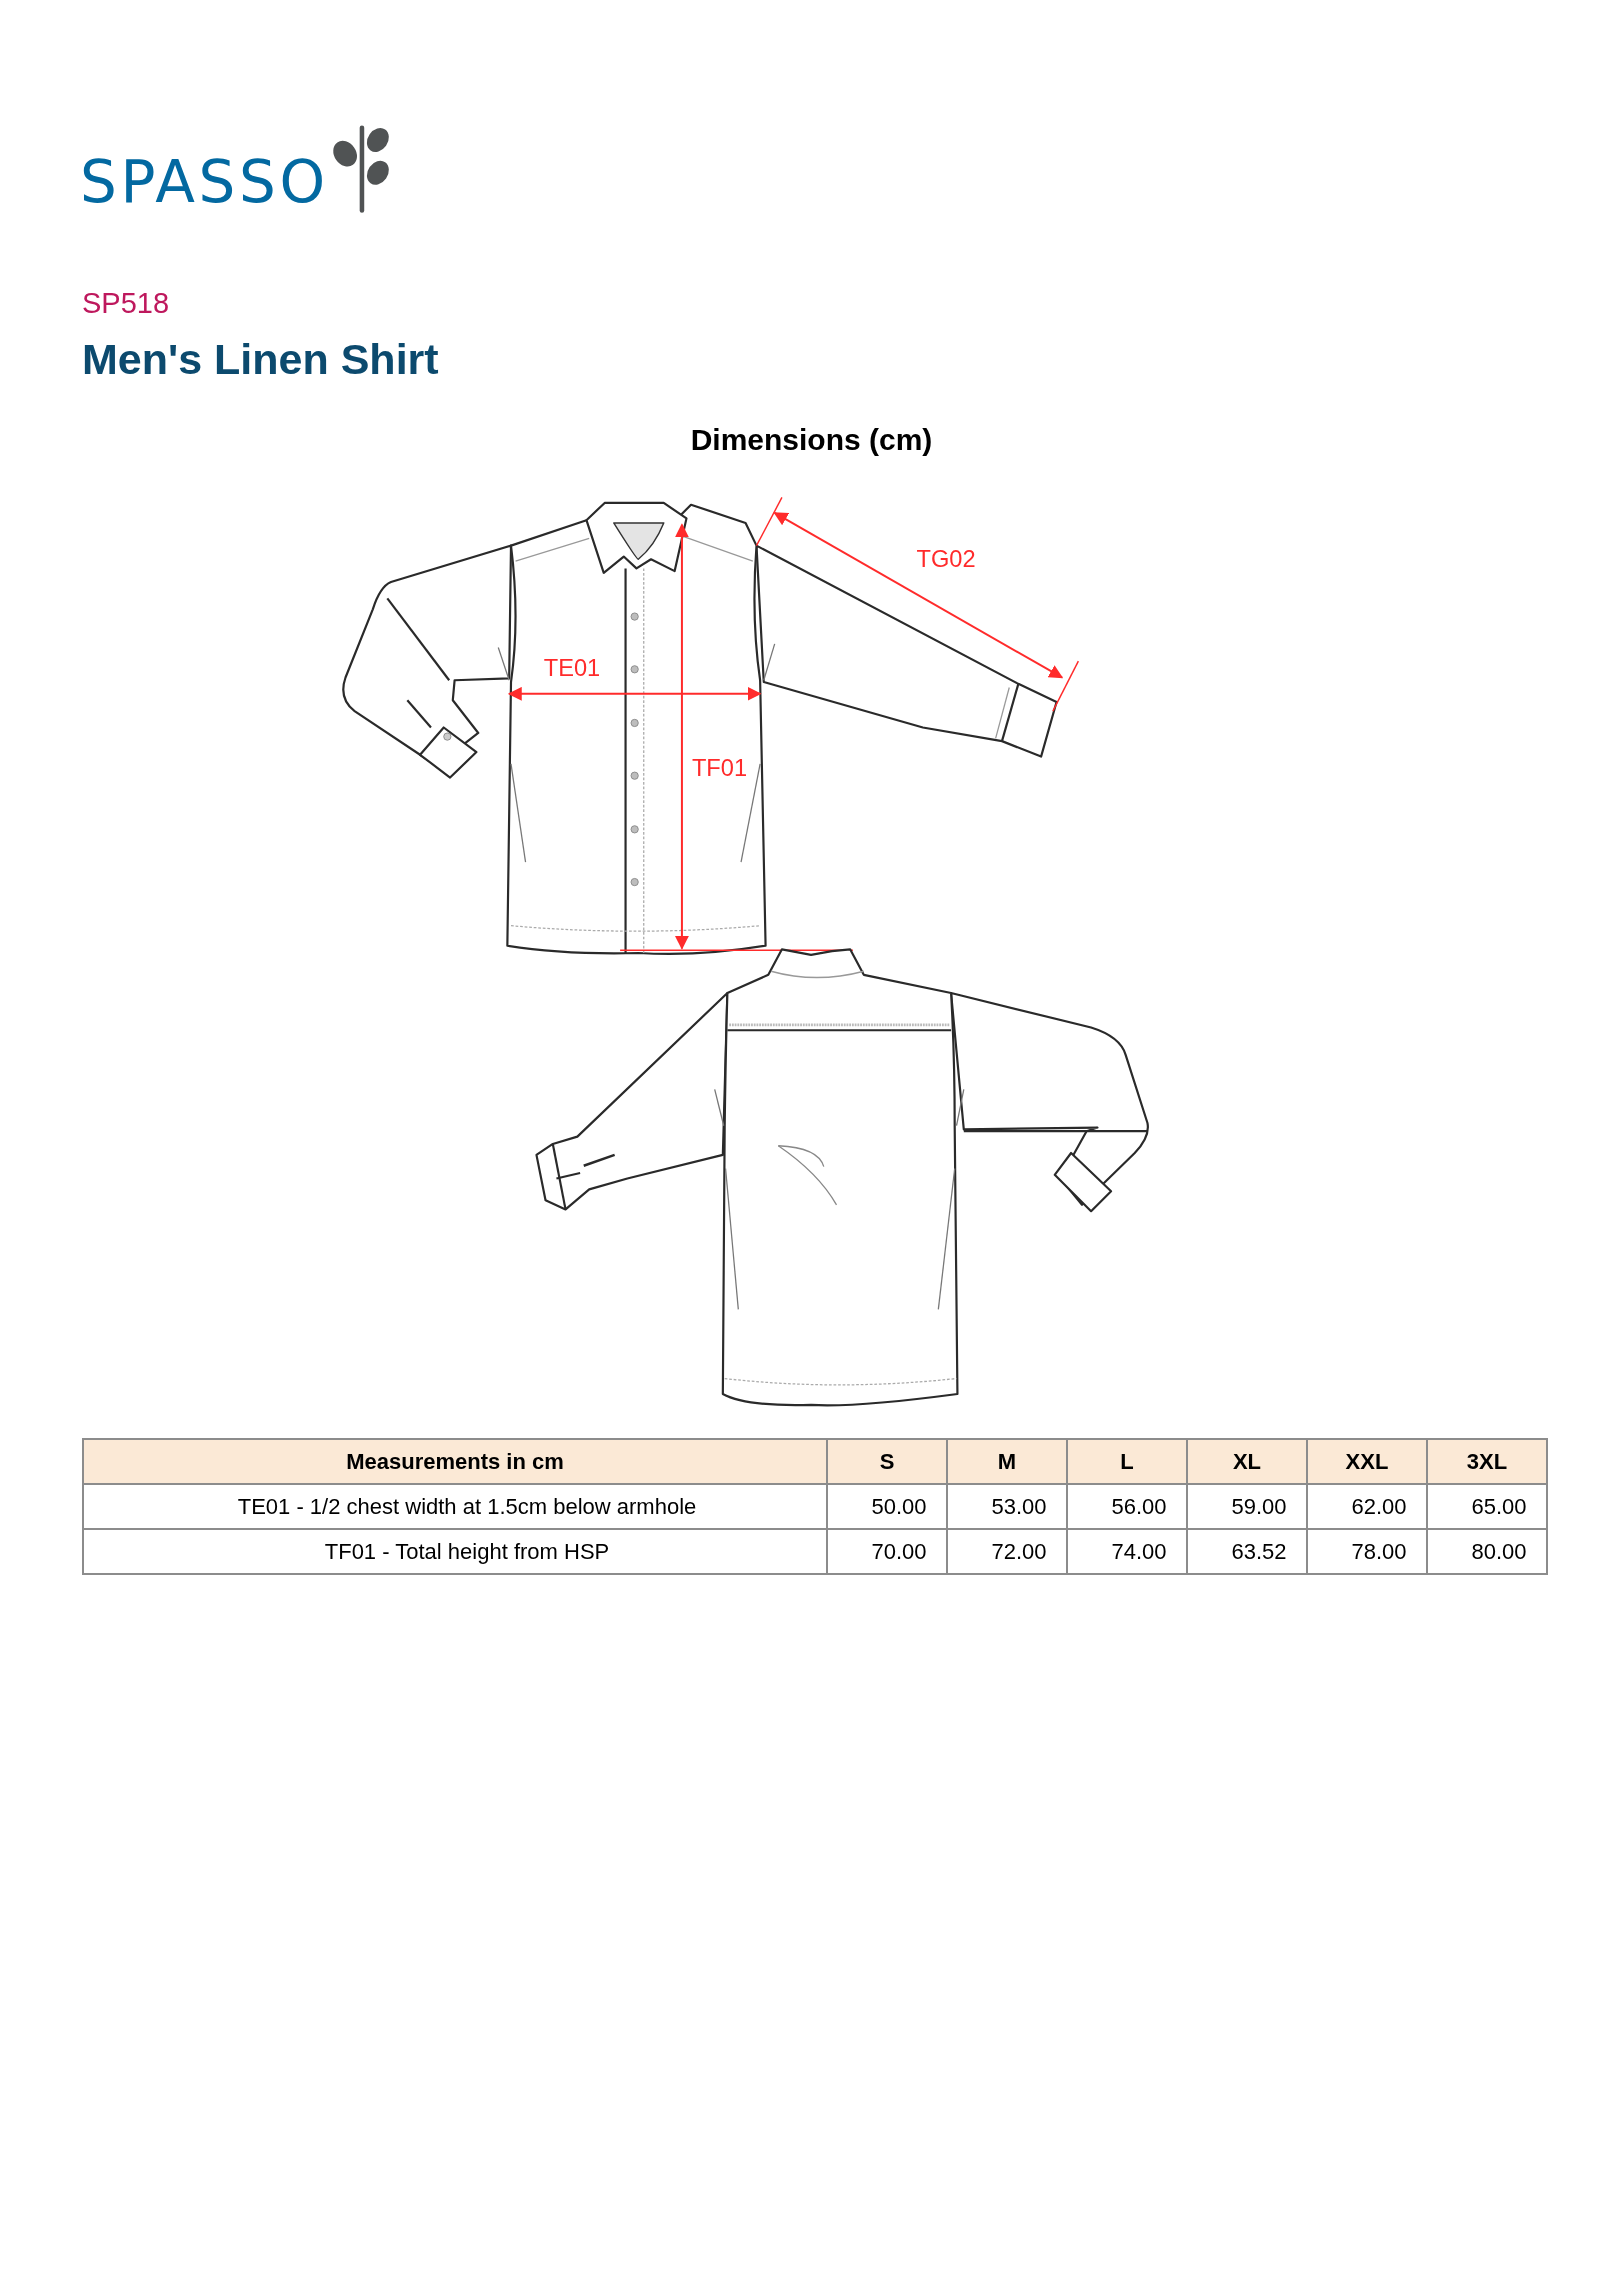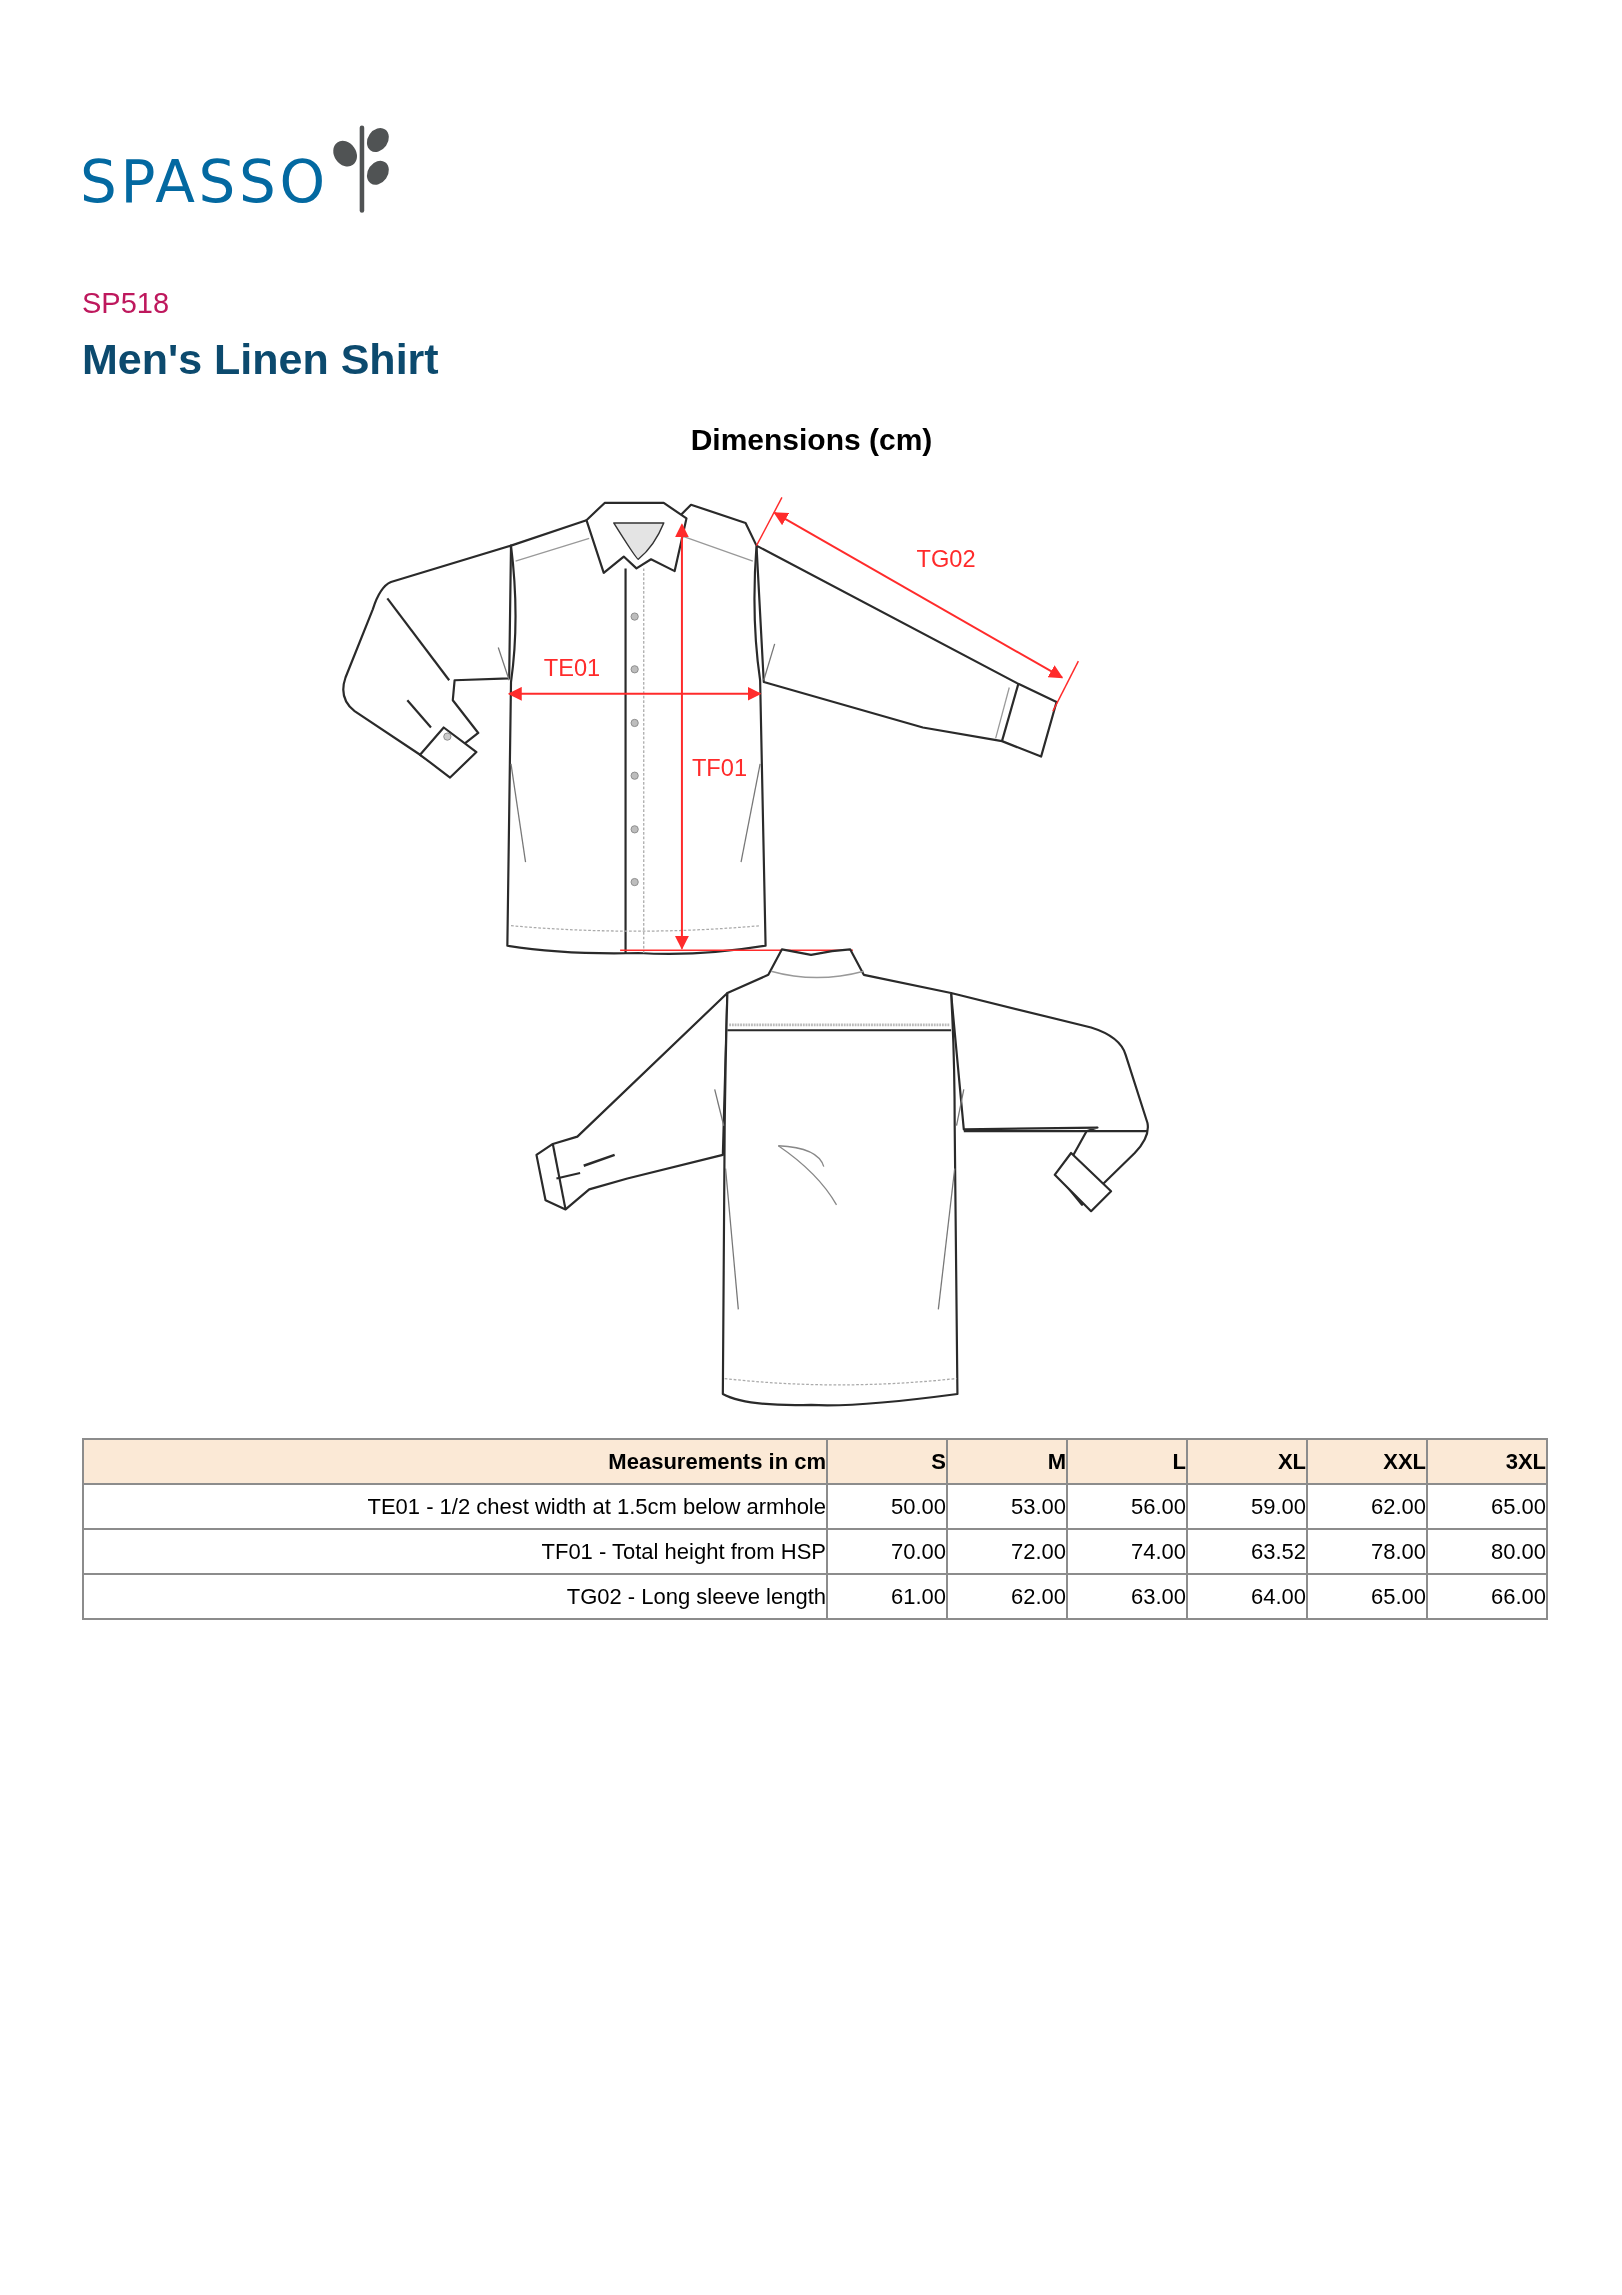--- a/index.html
+++ b/index.html
@@ -11,21 +11,21 @@
     .logo-mark { position: absolute; left: 245px; top: 0; width: 73px; height: 100px; }
     .sku { position: absolute; left: 82px; top: 289px; font-size: 29px; line-height: 1; color: #be185d; }
     .title { position: absolute; left: 82px; top: 336px; font-size: 43px; font-weight: bold;
              color: #0c4a6e; line-height: 1.1; }
     .dims-title { position: absolute; left: 0; width: 1623px; top: 423px; text-align: center;
                   font-size: 30px; font-weight: bold; }
     .drawing { position: absolute; left: 0; top: 0; width: 1623px; height: 1455px; pointer-events: none; }
     .drawing .ann { font-family: "Liberation Sans", sans-serif; font-size: 26px; fill: #ff2b2b; }
     table.sizes { position: absolute; left: 82px; top: 1438px; width: 1461px;
                   border-collapse: collapse; table-layout: fixed; font-size: 22px; }
-    table.sizes th, table.sizes td { border: 2.7px solid #8c8c8c; text-align: right;
+    table.sizes th, table.sizes td { border: 2.7px solid #8c8c8c; text-align: center;
                   height: 43px; padding: 0; }
     table.sizes th { background: #fbe9d6; font-weight: bold; }
     table.sizes td { background: #ffffff; padding-left: 24px; }
     col.c-label { width: 744px; }
     col.c-size { width: 120px; }
   </style>
 </head>
 <body>
 
 <div class="logo">
@@ -170,24 +170,15 @@
     </tr>
     <tr>
       <td>TF01 - Total height from HSP</td>
       <td>70.00</td>
       <td>72.00</td>
       <td>74.00</td>
       <td>63.52</td>
       <td>78.00</td>
       <td>80.00</td>
     </tr>
-    <tr>
-      <td>TG02 - Long sleeve length</td>
-      <td>61.00</td>
-      <td>62.00</td>
-      <td>63.00</td>
-      <td>64.00</td>
-      <td>65.00</td>
-      <td>66.00</td>
-    </tr>
   </tbody>
 </table>
 
 
 </body></html>

